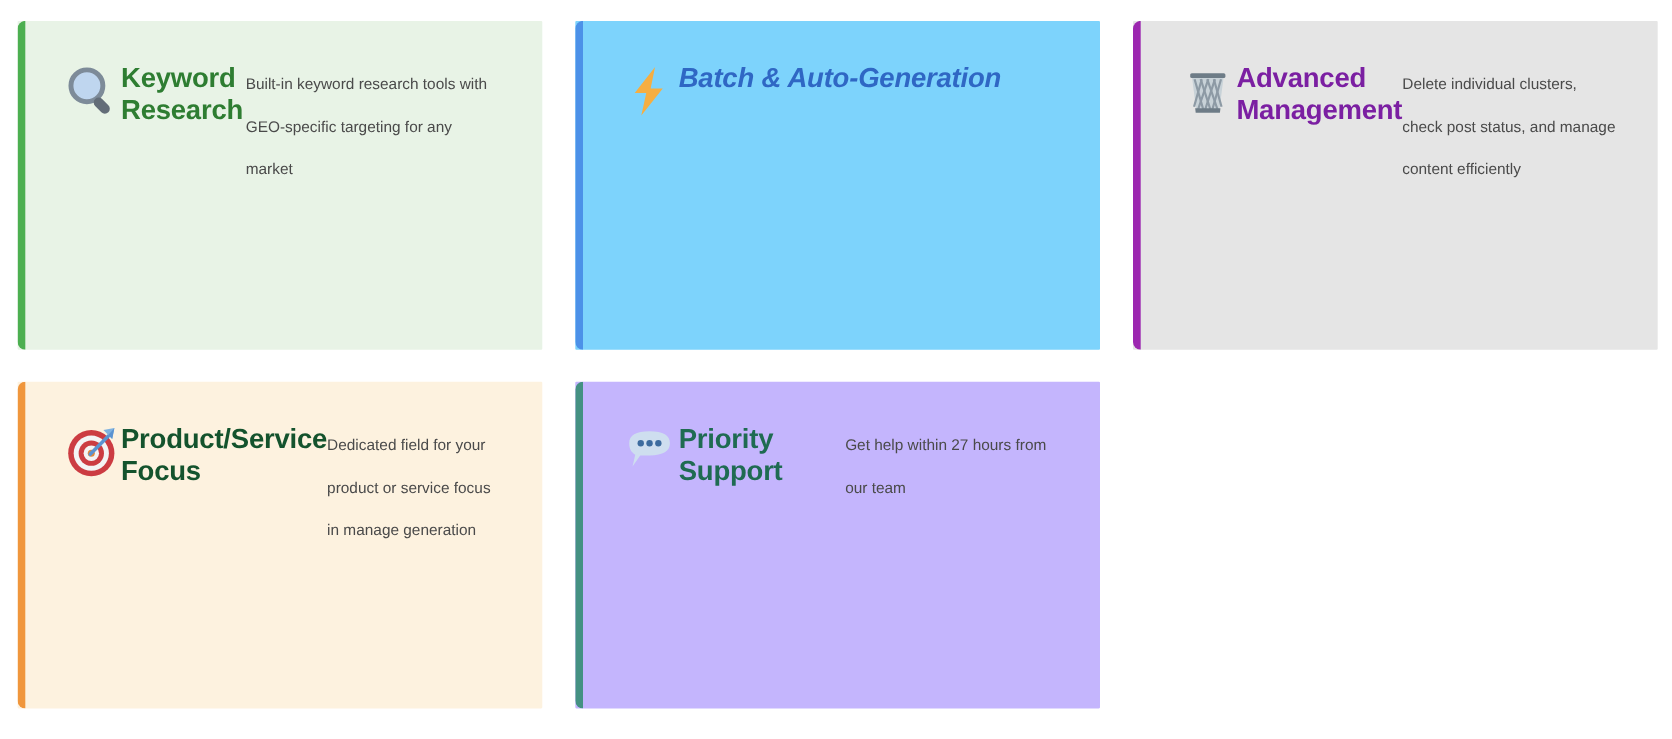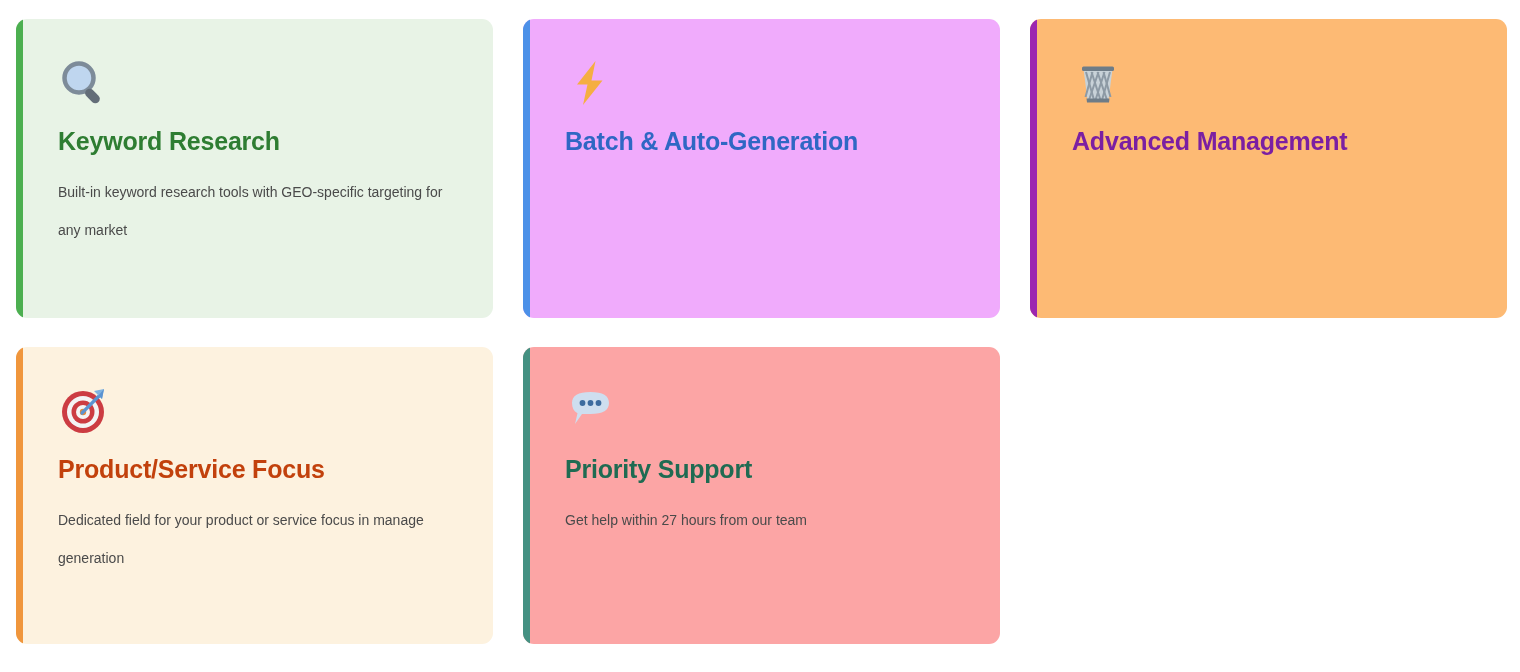--- a/index.html
+++ b/index.html
@@ -17,26 +17,25 @@
     display: grid;
     grid-template-columns: repeat(3, 477px);
     grid-template-rows: 299px 297px;
     column-gap: 30px;
     row-gap: 29px;
     padding: 19px 0 0 16px;
     box-sizing: border-box;
   }
   .feature-card {
     position: relative;
-    border-radius: 11px;
+    border-radius: 1px;
     overflow: hidden;
     box-sizing: border-box;
     padding: 38px 36px 20px 42px;
     display: flex;
-    flex-direction: column;
     align-items: flex-start;
   }
   .accent-bar {
     position: absolute;
     left: 0;
     top: 0;
     bottom: 0;
     width: 7px;
     border-top-left-radius: 11px;
     border-bottom-left-radius: 11px;
@@ -74,66 +73,67 @@
     <span class="card-icon">
       <svg viewBox="0 0 52 52">
         <circle cx="21" cy="21" r="14.5" fill="#BFD6EF" stroke="#7D8B99" stroke-width="4.5"></circle>
         <rect x="30" y="30.5" width="9" height="17" rx="4.5" fill="#636D78" transform="rotate(-45 34.5 39)"></rect>
       </svg>
     </span>
     <div class="card-title" style="color: rgb(46, 125, 50);">Keyword Research</div>
     <p class="card-desc">Built-in keyword research tools with GEO-specific targeting for any market</p>
   </div>
 
-  <div class="feature-card" style="background: #f0abfc;">
+  <div class="feature-card" style="background: #7dd3fc; font-style: italic;">
     <span class="accent-bar" style="background: rgb(76, 145, 232);"></span>
     <span class="card-icon">
       <svg viewBox="0 0 52 52">
         <path d="M30.5 4 L12 27.5 L22.5 27.5 L18 48 L37.5 23.5 L26.5 23.5 Z" fill="#F5AE42"></path>
       </svg>
     </span>
     <div class="card-title" style="color: rgb(47, 103, 196);">Batch &amp; Auto-Generation</div>
   </div>
 
-  <div class="feature-card" style="background: #fdba74;">
+  <div class="feature-card" style="background: #e5e5e5; justify-content: space-between;">
     <span class="accent-bar" style="background: rgb(156, 39, 176);"></span>
     <span class="card-icon">
       <svg viewBox="0 0 52 52">
         <path d="M11.5 12 L15.5 43 L36.5 43 L40.5 12 Z" fill="#C8D2D8"></path>
         <g stroke="#8D9AA5" stroke-width="2" fill="none">
           <path d="M14 15 L22 43 M19.5 15 L28.5 43 M25.5 15 L35 43 M31.5 15 L38.5 40"></path>
           <path d="M38 15 L30 43 M32.5 15 L23.5 43 M26.5 15 L17 43 M20.5 15 L13.5 40"></path>
         </g>
         <rect x="10" y="9.5" width="32" height="4.5" rx="1.5" fill="#6E7C87"></rect>
         <path d="M14.5 41.5 L37.5 41.5 L37 45.5 L15 45.5 Z" fill="#6E7C87"></path>
       </svg>
     </span>
     <div class="card-title" style="color: rgb(123, 31, 162);">Advanced Management</div>
+    <p class="card-desc">Delete individual clusters, check post status, and manage content efficiently</p>
   </div>
 
   <div class="feature-card" style="background: rgb(253, 242, 223);">
     <span class="accent-bar" style="background: rgb(240, 150, 60);"></span>
     <span class="card-icon">
       <svg viewBox="0 0 52 52">
         <circle cx="25" cy="27" r="21" fill="#CC3C42"></circle>
         <circle cx="25" cy="27" r="16" fill="#F4F4F4"></circle>
         <circle cx="25" cy="27" r="11.5" fill="#CC3C42"></circle>
         <circle cx="25" cy="27" r="7" fill="#F4F4F4"></circle>
         <circle cx="25" cy="27" r="3.2" fill="#E08A3C"></circle>
         <path d="M24 28 L41 11" stroke="#5B93D1" stroke-width="3.2" stroke-linecap="round"></path>
         <path d="M36 6 L46 4 L44 14 Z" fill="#7FB2E0"></path>
         <path d="M40.5 10.5 L46 4 L44 14 Z" fill="#5B93D1"></path>
       </svg>
     </span>
-    <div class="card-title" style="color: #c2410c;">Product/Service Focus</div>
+    <div class="card-title" style="color: #14532d;">Product/Service Focus</div>
     <p class="card-desc">Dedicated field for your product or service focus in manage generation</p>
   </div>
 
 
-  <div class="feature-card" style="background: #fca5a5;">
+  <div class="feature-card" style="background: #c4b5fd;">
     <span class="accent-bar" style="background: rgb(68, 145, 130);"></span>
     <span class="card-icon">
       <svg viewBox="0 0 52 52">
         <path d="M7 18 C7 10.8 13 7 25.5 7 C38 7 44 10.8 44 18 C44 25.2 38 29 25.5 29 L17 29 L10 39 L12.5 28.3 C8.8 26.3 7 22.7 7 18 Z" fill="#CEDEEF"></path>
         <circle cx="17.5" cy="18" r="2.9" fill="#3C6B9E"></circle>
         <circle cx="25.5" cy="18" r="2.9" fill="#3C6B9E"></circle>
         <circle cx="33.5" cy="18" r="2.9" fill="#3C6B9E"></circle>
       </svg>
     </span>
     <div class="card-title" style="color: rgb(31, 107, 82);">Priority Support</div>

